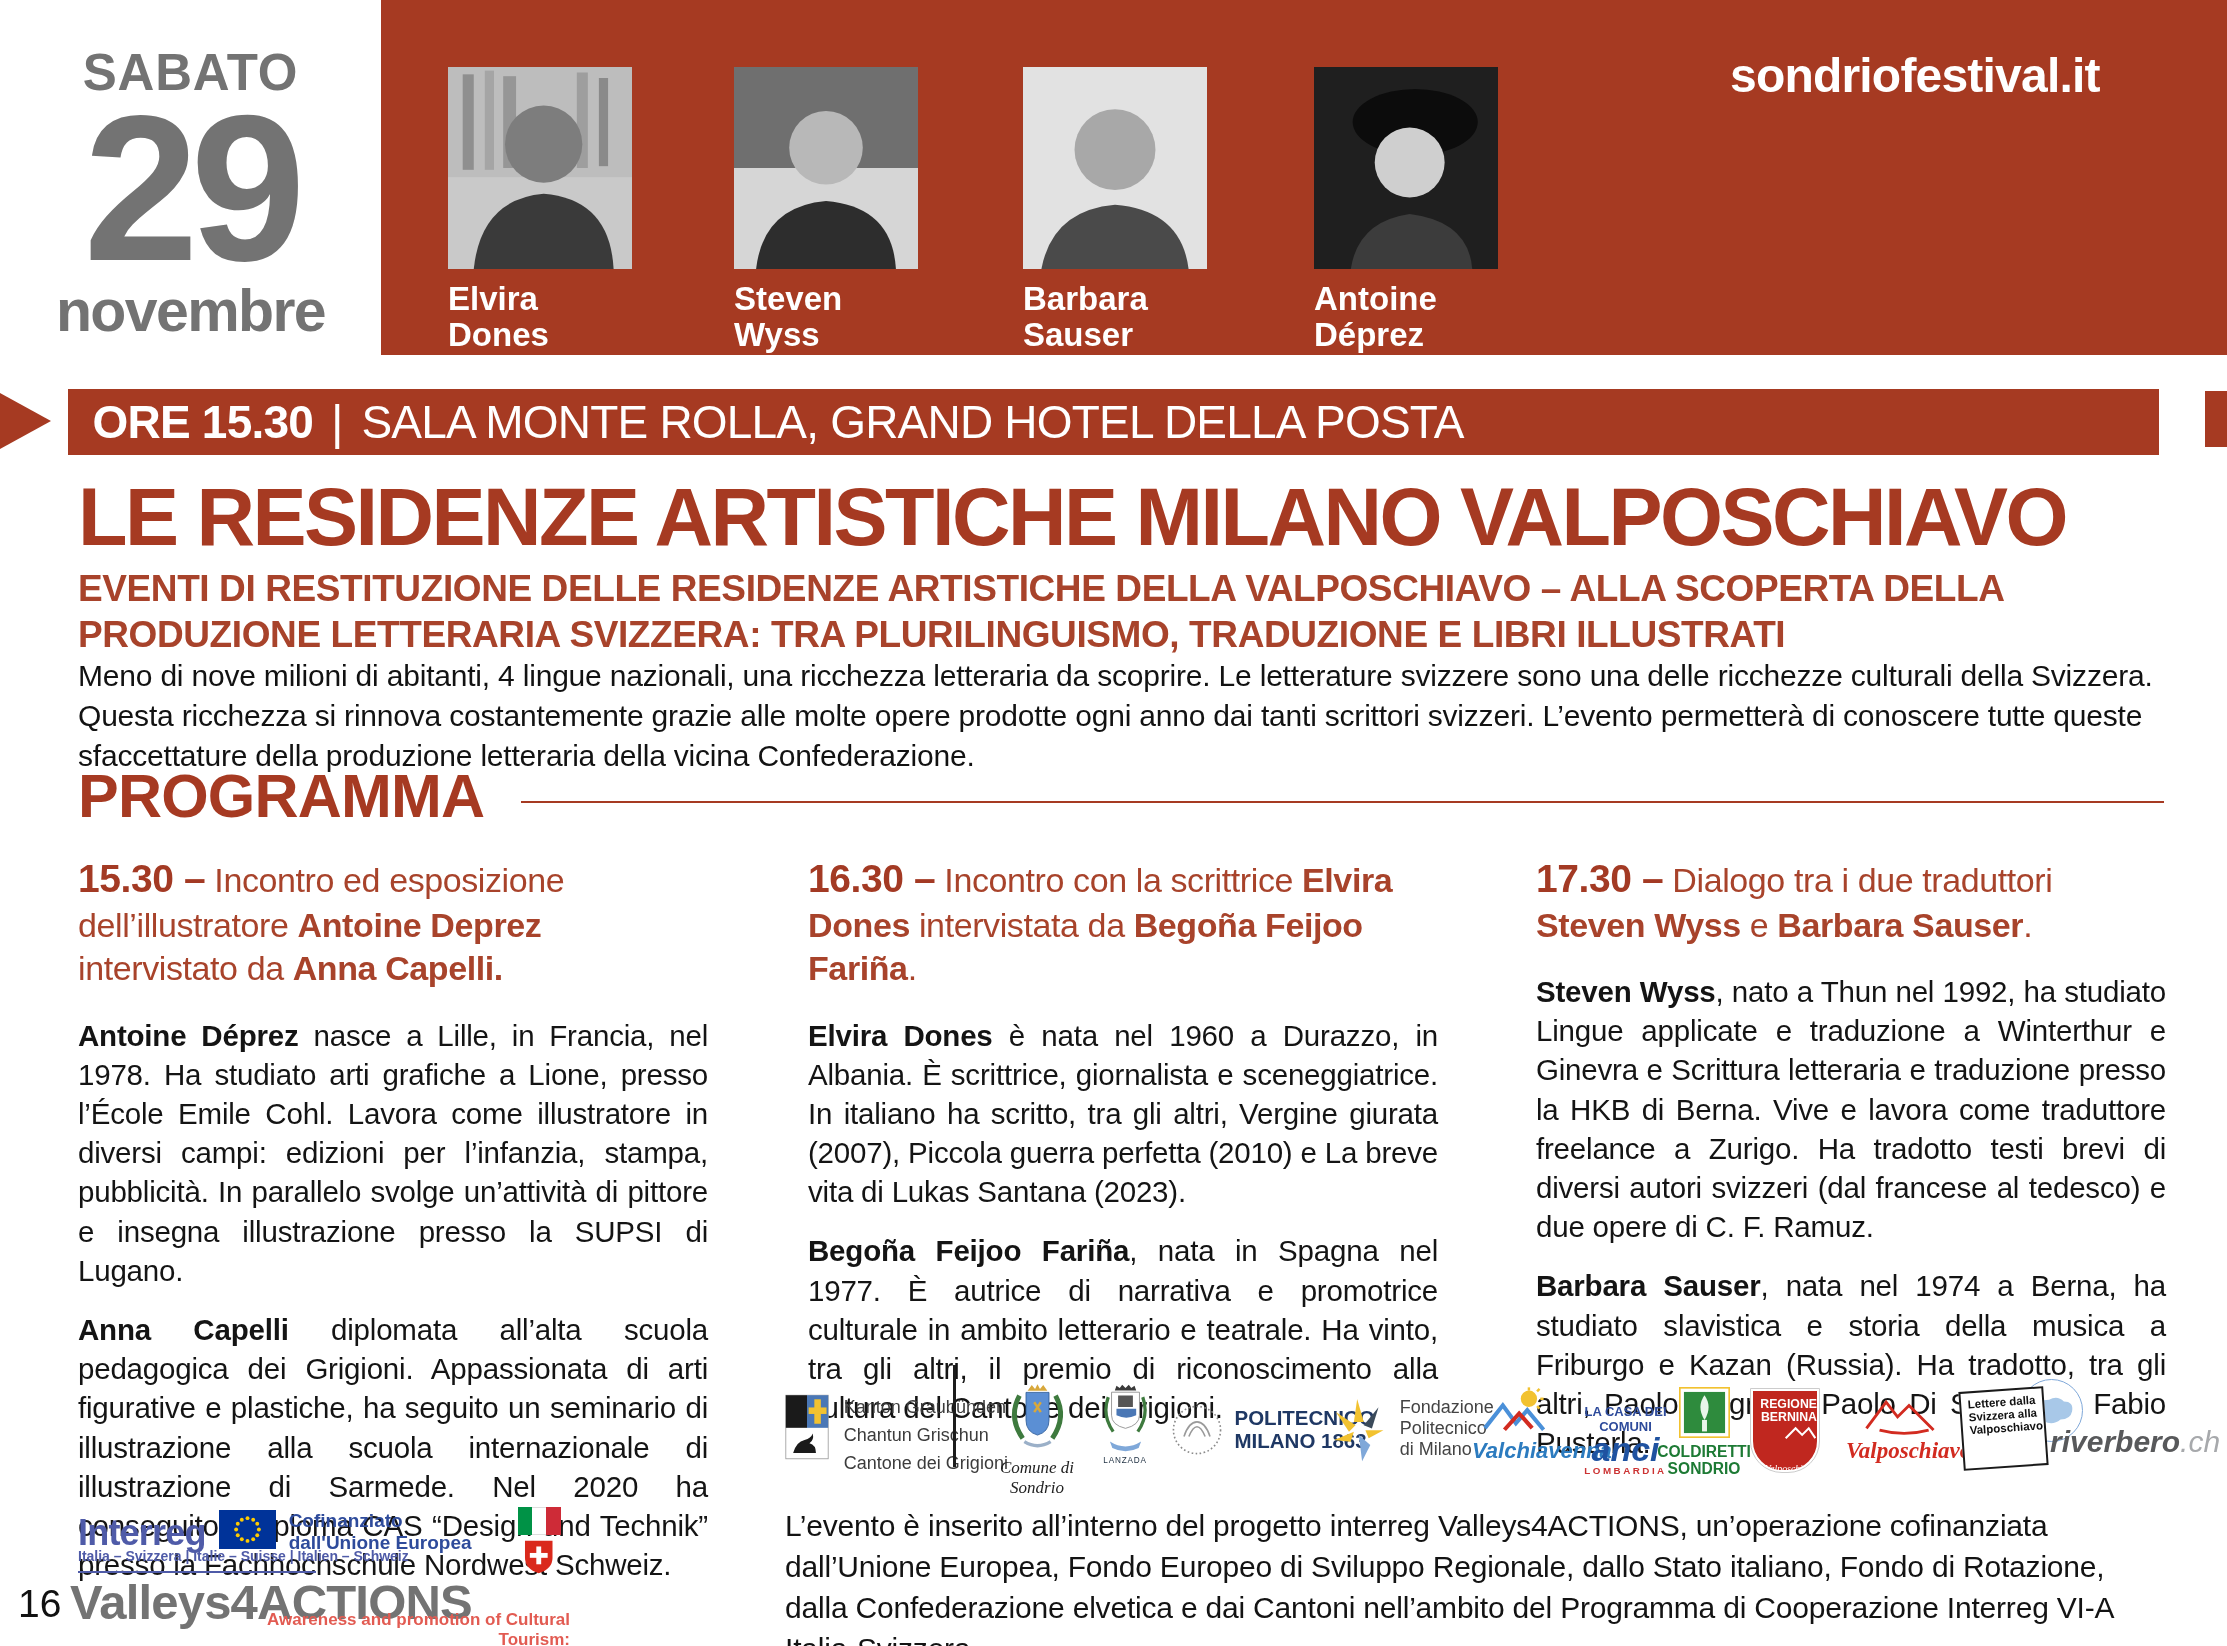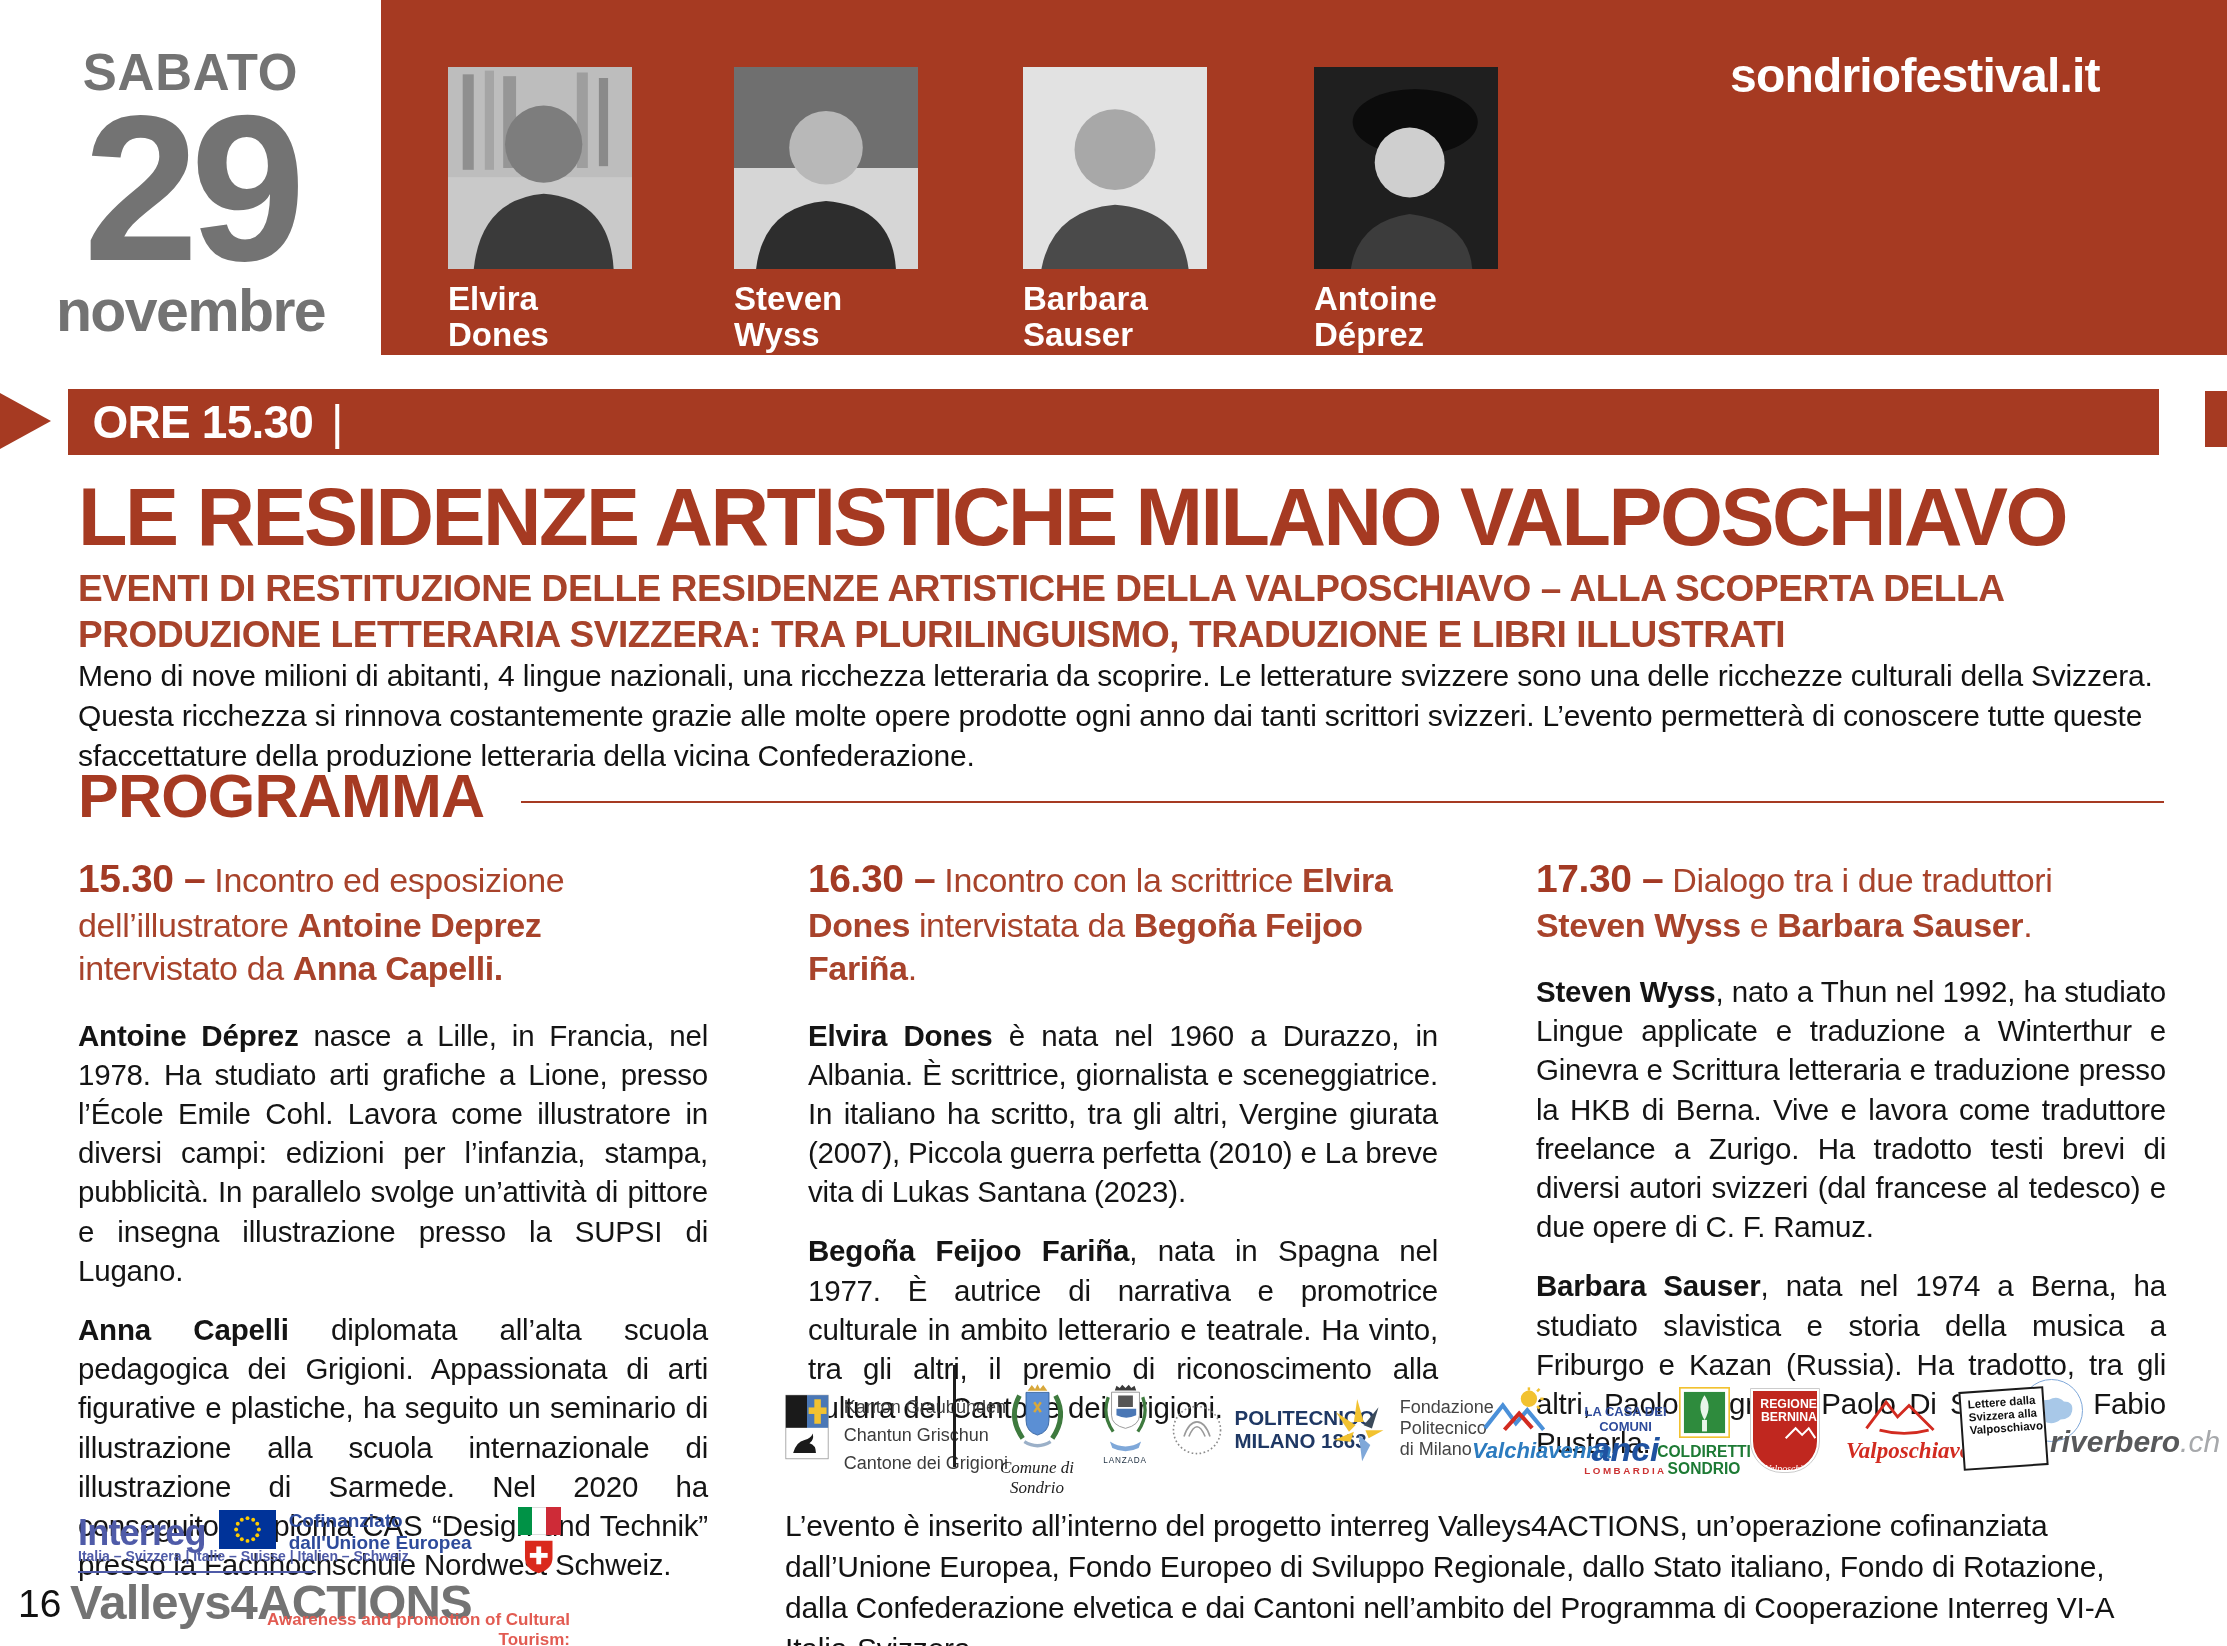--- a/index.html
+++ b/index.html
@@ -151,20 +151,21 @@
   <div class="abs date-block">
     <div class="weekday">SABATO</div>
     <div class="day">29</div>
     <div class="month">novembre</div>
   </div>
 
   <div class="abs arrow"></div>
   <div class="abs event-bar">
     <span class="time">ORE 15.30</span>
     <span class="sep">|</span>
+    <span class="loc">SALA MONTE ROLLA, GRAND HOTEL DELLA POSTA</span>
   </div>
   <div class="abs bleed"></div>
 
   <div class="abs title">LE RESIDENZE ARTISTICHE MILANO VALPOSCHIAVO</div>
   <div class="abs subtitle">EVENTI DI RESTITUZIONE DELLE RESIDENZE ARTISTICHE DELLA VALPOSCHIAVO – ALLA SCOPERTA DELLA PRODUZIONE LETTERARIA SVIZZERA: TRA PLURILINGUISMO, TRADUZIONE E LIBRI ILLUSTRATI</div>
   <div class="abs intro">Meno di nove milioni di abitanti, 4 lingue nazionali, una ricchezza letteraria da scoprire. Le letterature svizzere sono una delle ricchezze culturali della Svizzera. Questa ricchezza si rinnova costantemente grazie alle molte opere prodotte ogni anno dai tanti scrittori svizzeri. L’evento permetterà di conoscere tutte queste sfaccettature della produzione letteraria della vicina Confederazione.</div>
 
   <div class="abs programma-row">
     <span class="programma">PROGRAMMA</span>
     <span class="rule"></span>

